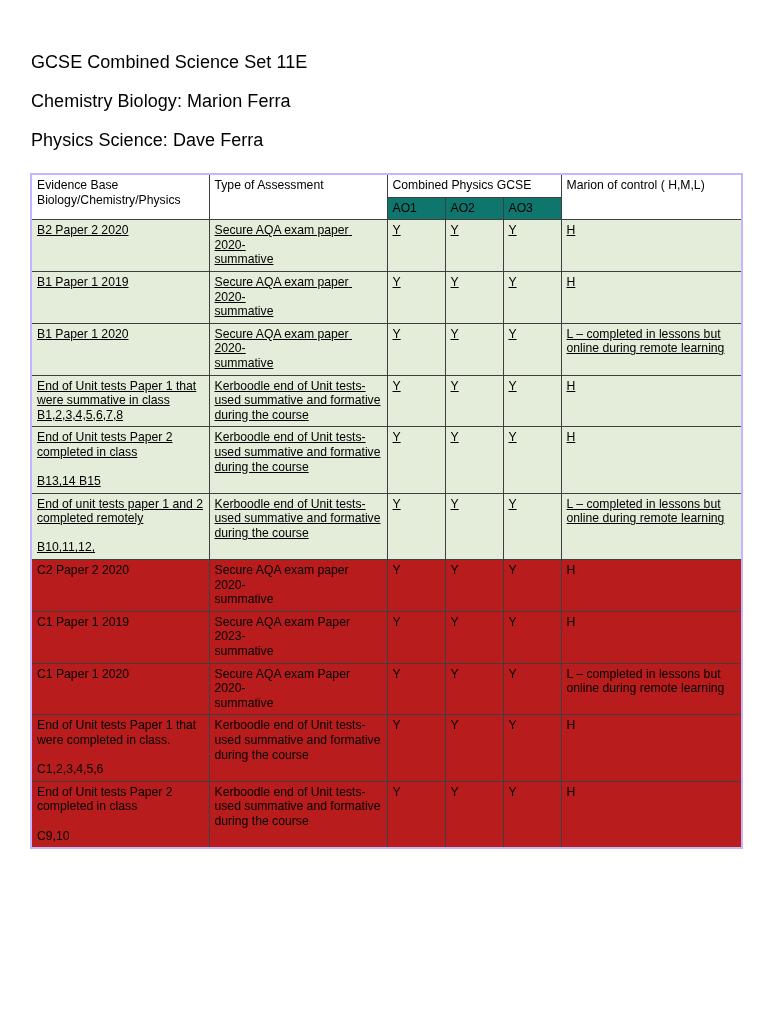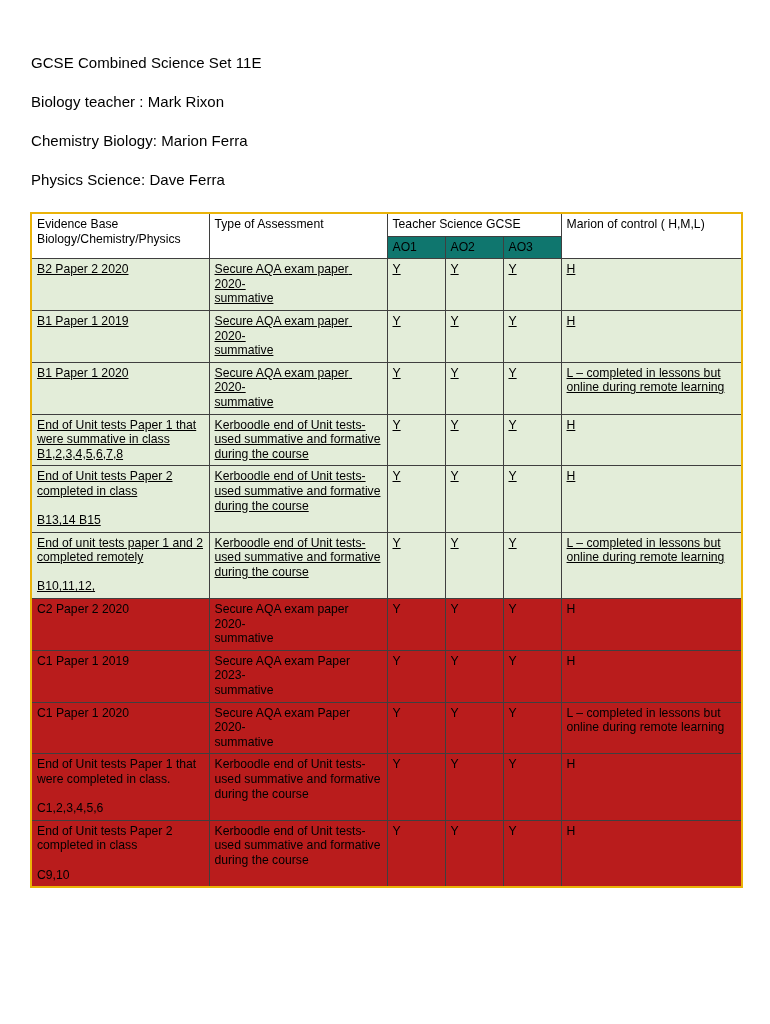--- a/index.html
+++ b/index.html
@@ -20,32 +20,32 @@
     width: 770px;
     height: 1024px;
     background: #ffffff;
     box-sizing: border-box;
     padding: 56px 30px 0 30px;
   }
   .heading-block {
     margin: 0 0 0 1px;
   }
   .heading-line {
-    font-size: 15px;
+    font-size: 18px;
     line-height: 13px;
     margin-bottom: 26px;
     white-space: pre;
     letter-spacing: 0.05px;
   }
   table.matrix {
     border-collapse: collapse;
     table-layout: fixed;
     width: 711px;
     margin-top: 6px;
-    border: 2px solid #eab308;
+    border: 2px solid #c4b5fd;
   }
   table.matrix td, table.matrix th {
     border: 1px solid #3f3f3f;
     vertical-align: top;
     padding: 3px 4px 4px 5px;
     font-size: 12.2px;
     line-height: 14.6px;
     font-weight: normal;
     text-align: left;
     box-sizing: border-box;
@@ -79,42 +79,41 @@
   .cell-line { display: block; white-space: pre-wrap; }
   .cell-line.blank { height: 14.6px; }
 </style>
 </head>
 <body>
 
 <div class="page">
 
   <div class="heading-block">
     <div class="heading-line">GCSE Combined Science Set 11E</div>
-    <div class="heading-line">Biology teacher : Mark Rixon</div>
     <div class="heading-line">Chemistry Biology: Marion Ferra</div>
     <div class="heading-line">Physics Science: Dave Ferra</div>
   </div>
 
   <table class="matrix">
     <colgroup>
       <col class="c-evidence">
       <col class="c-type">
       <col class="c-ao">
       <col class="c-ao">
       <col class="c-ao">
       <col class="c-control">
     </colgroup>
     <thead>
       <tr>
         <th class="hdr-cell" rowspan="2">
           <span class="l">Evidence Base</span>
           <span class="l">Biology/Chemistry/Physics</span>
         </th>
         <th class="hdr-cell" rowspan="2">Type of Assessment</th>
-        <th class="hdr-cell" colspan="3">Teacher Science GCSE</th>
+        <th class="hdr-cell" colspan="3">Combined Physics GCSE</th>
         <th class="hdr-cell" rowspan="2">Marion of control ( H,M,L)</th>
       </tr>
       <tr>
         <th class="ao-hdr">AO1</th>
         <th class="ao-hdr">AO2</th>
         <th class="ao-hdr">AO3</th>
       </tr>
     </thead>
     <tbody id="table-body">
         <tr class="green">

